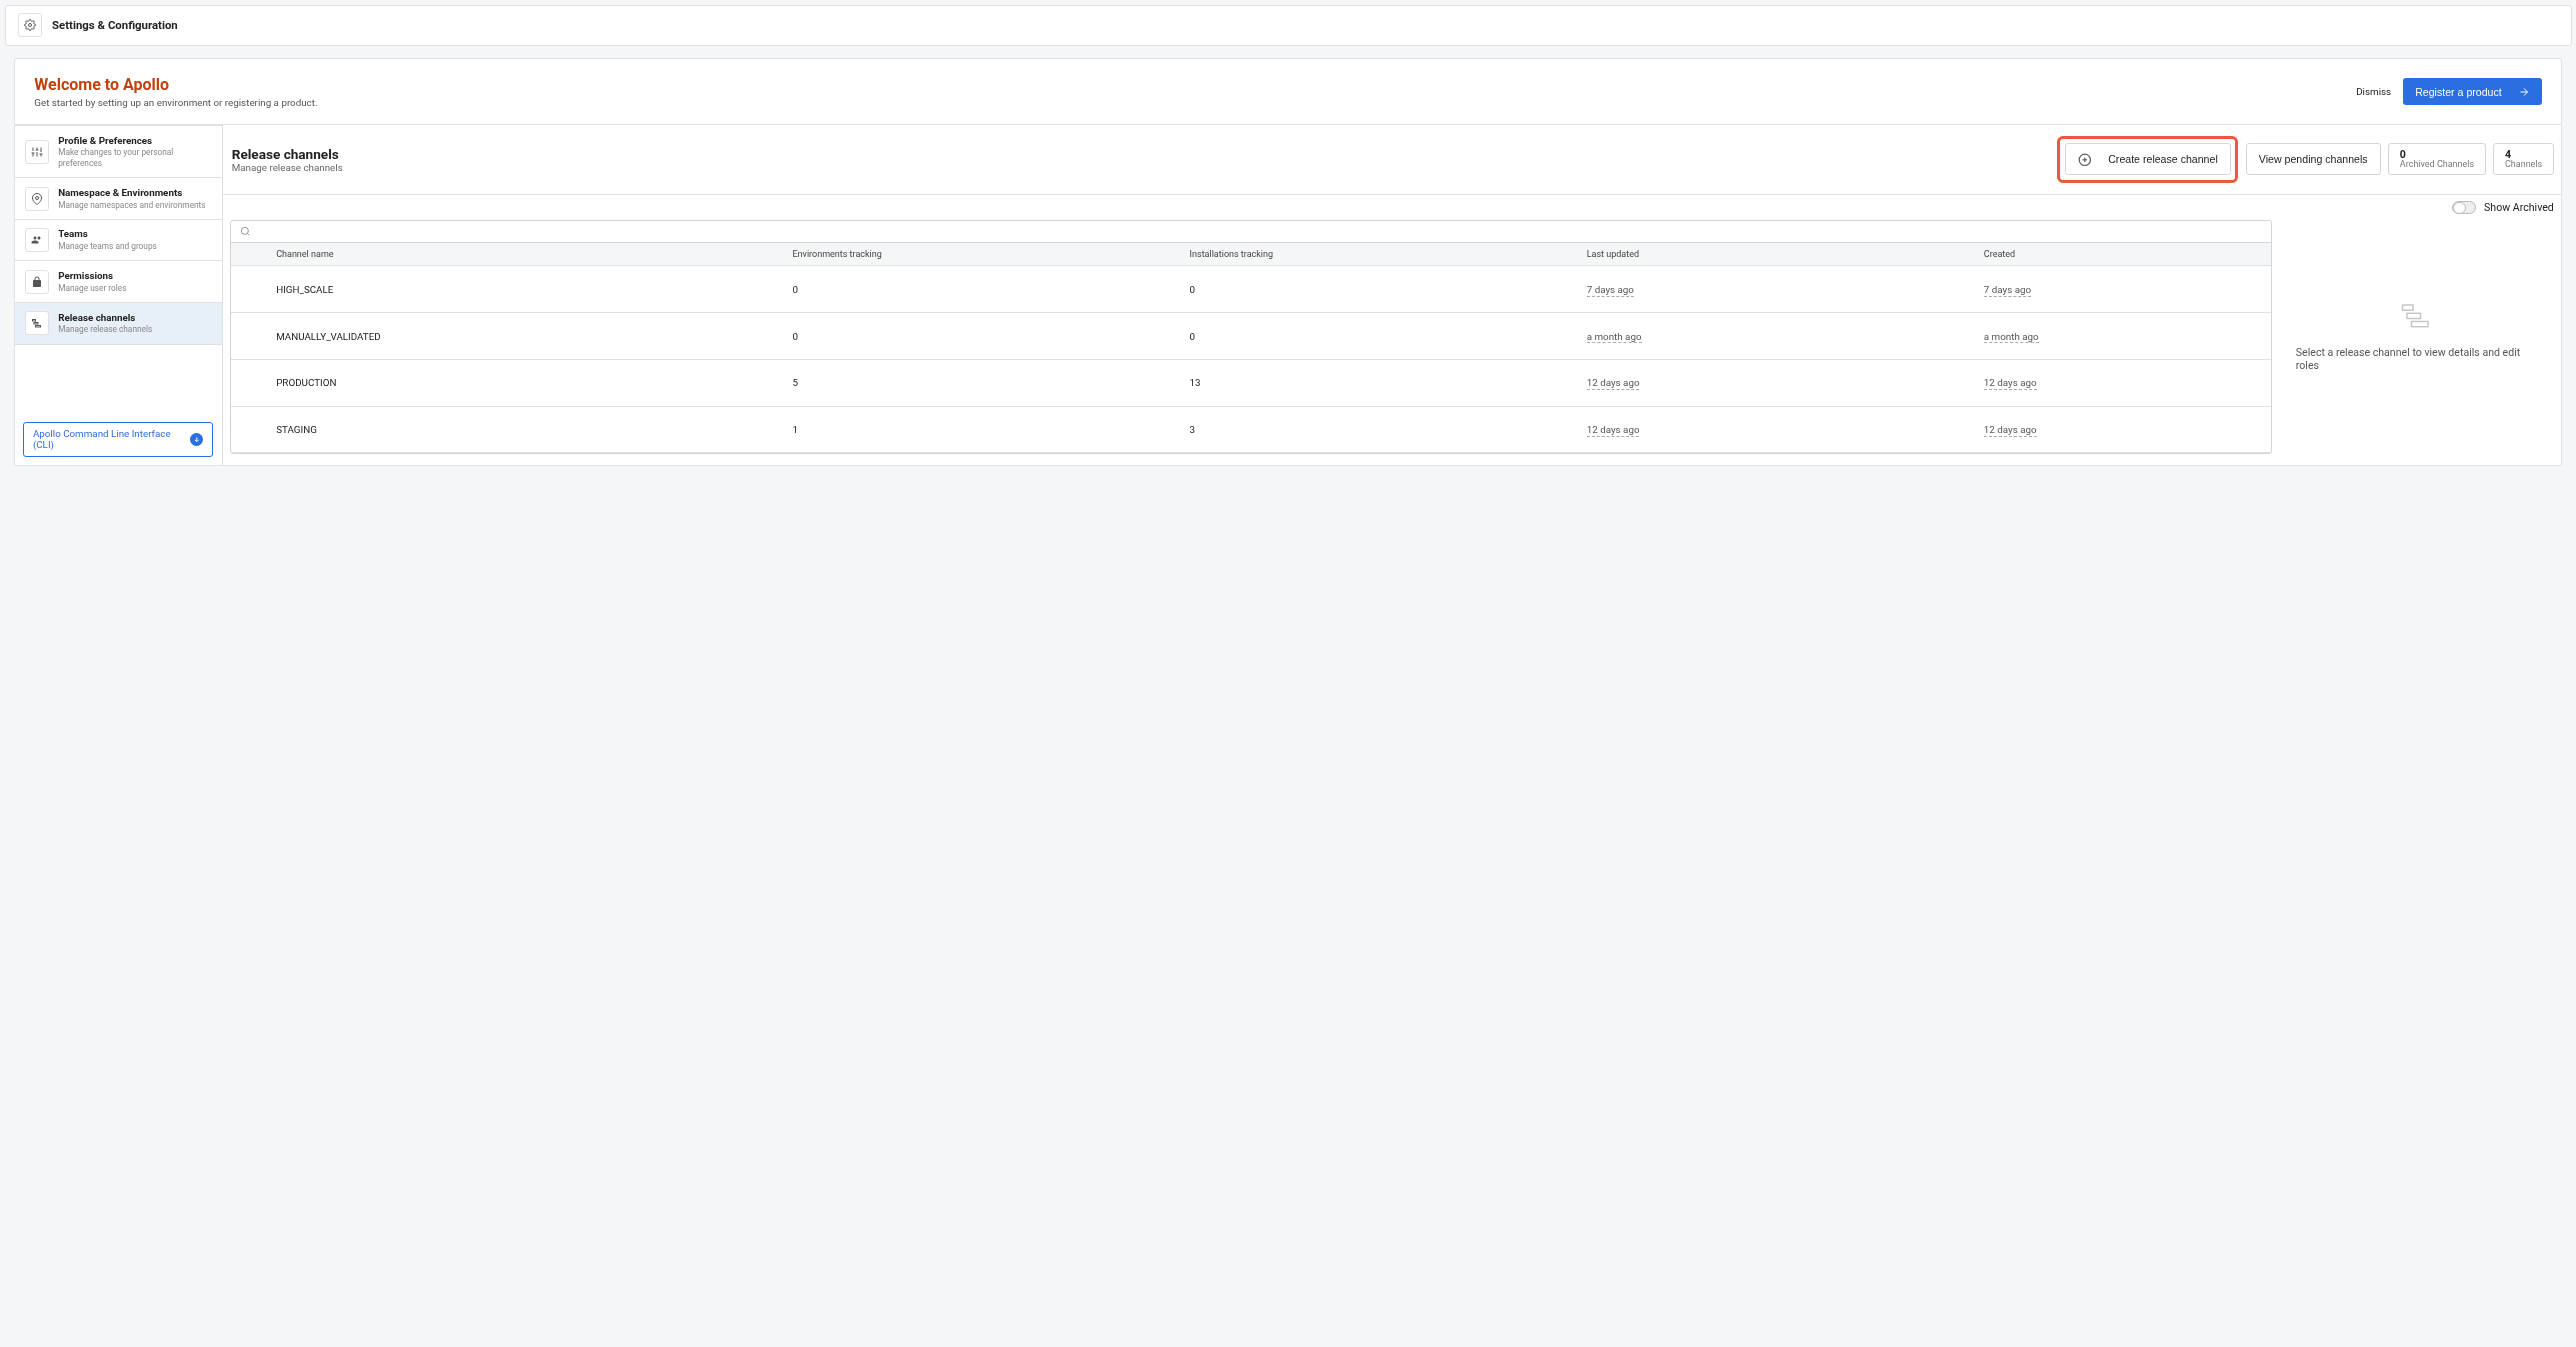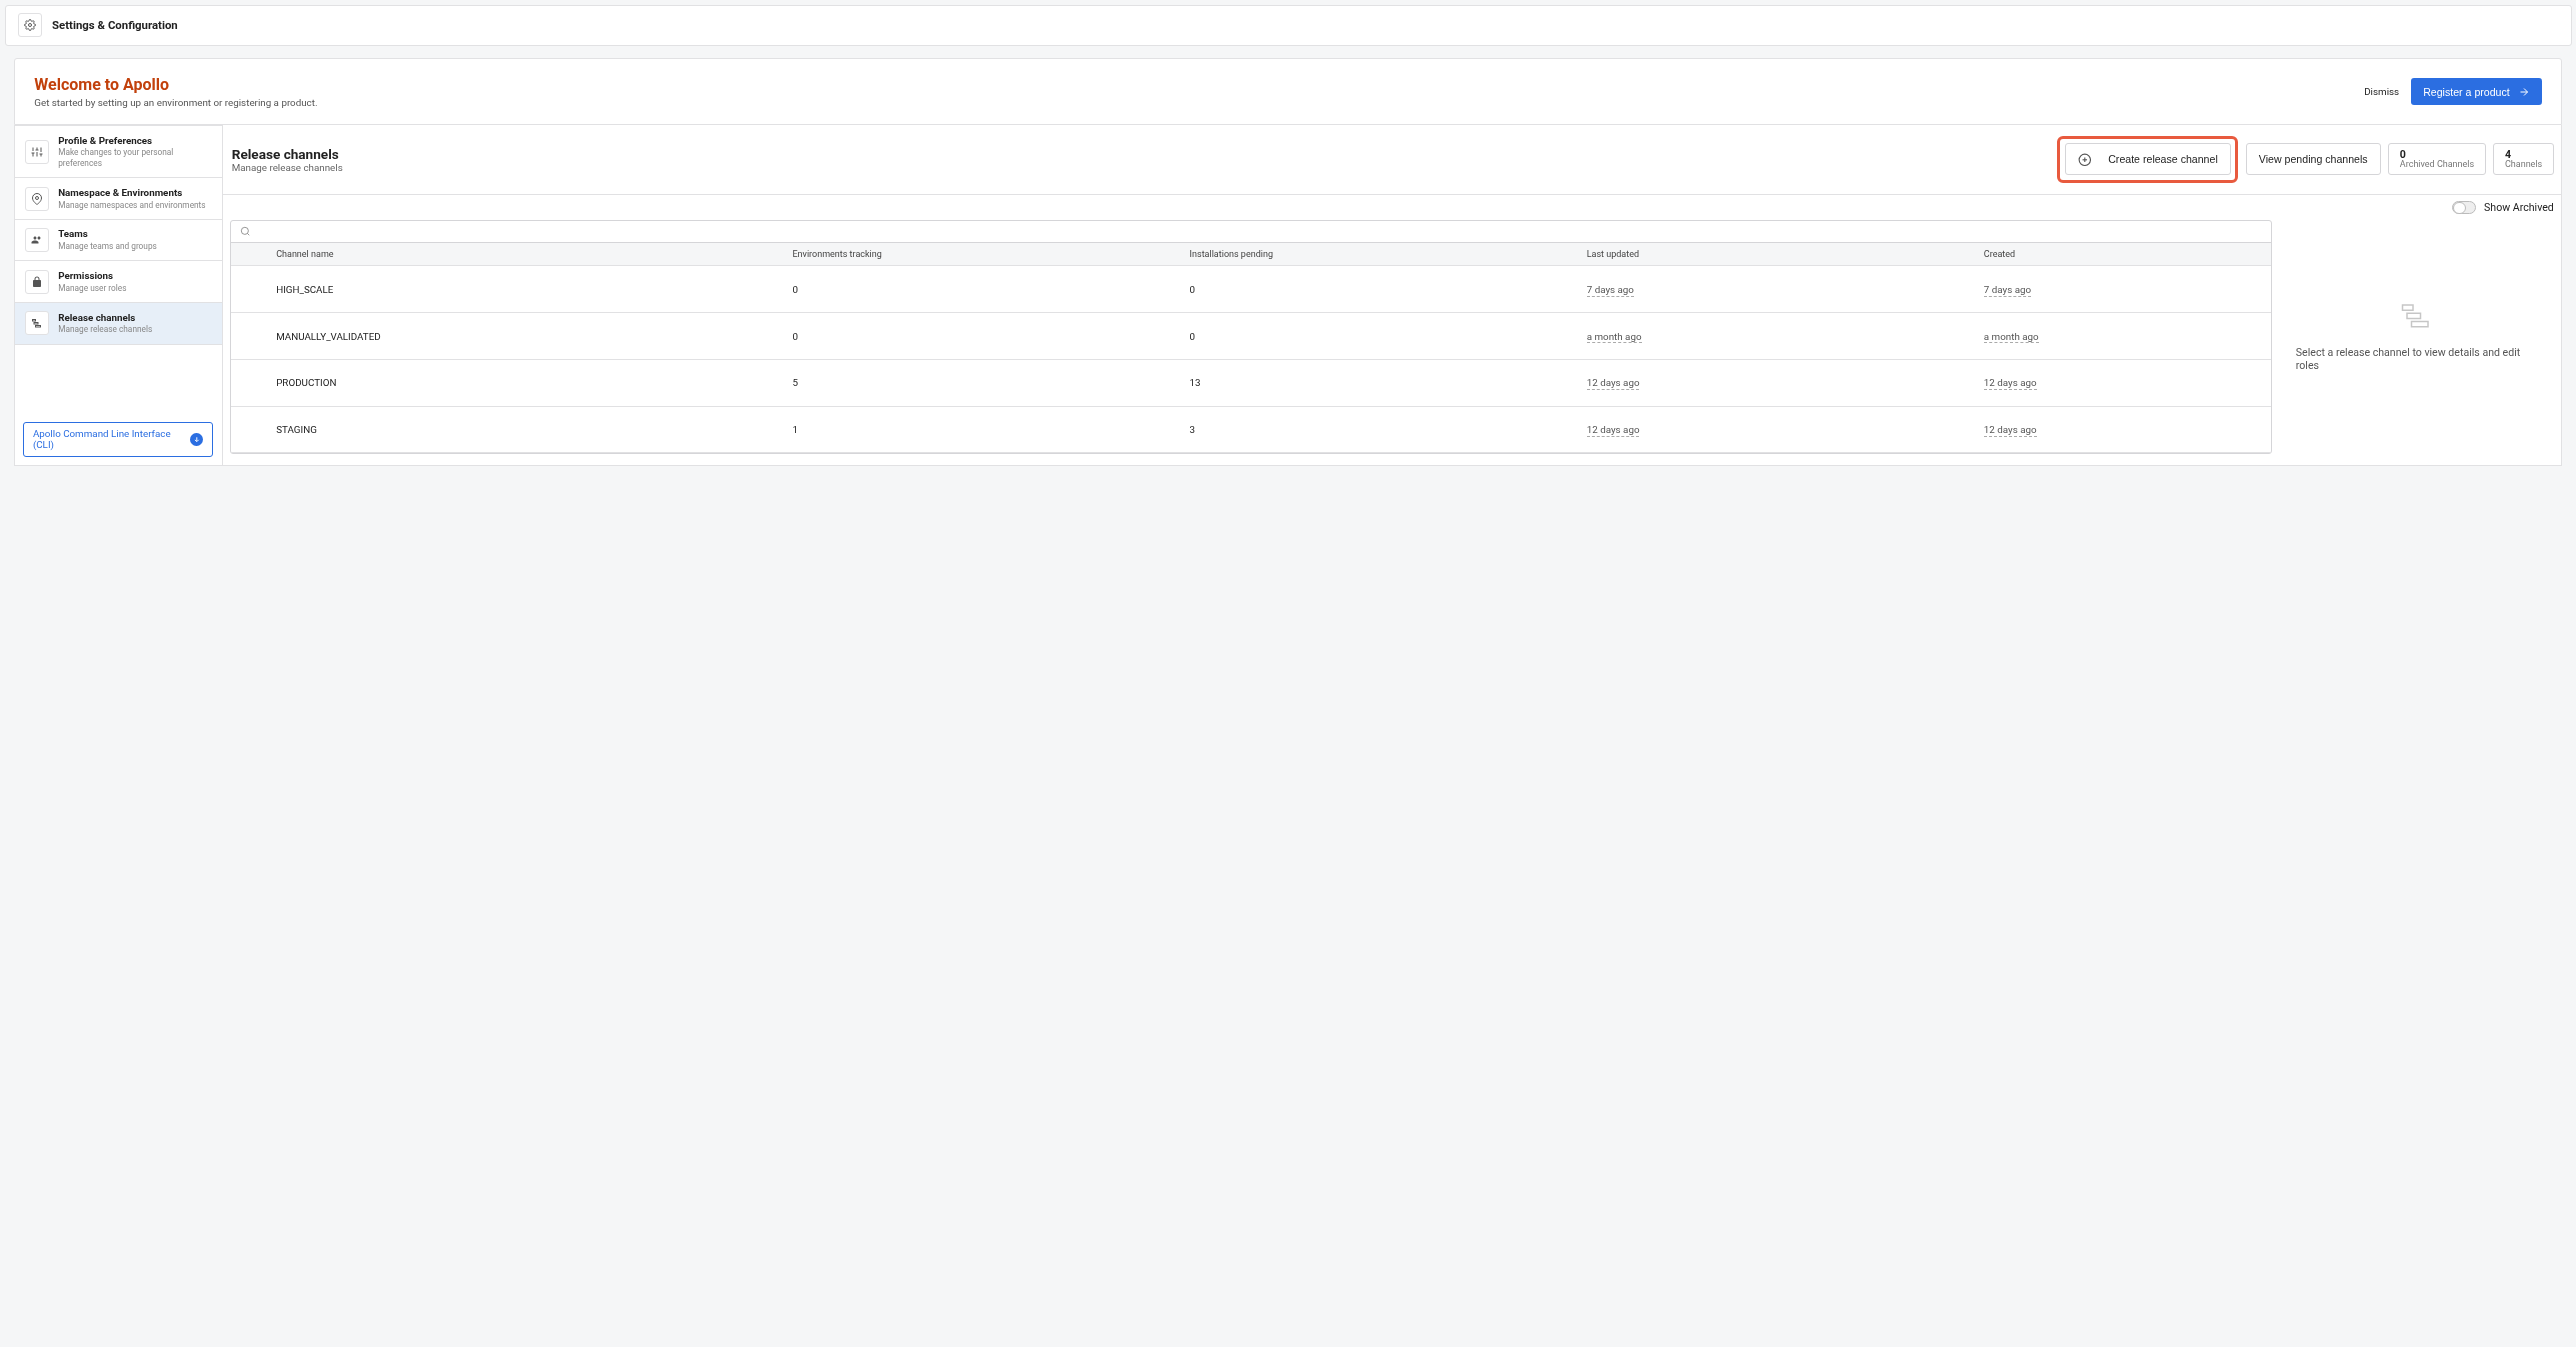--- a/index.html
+++ b/index.html
@@ -77,21 +77,21 @@
     .btn-primary {
       background: #2b6ee1;
       color: #fff;
       border: none;
       border-radius: 3px;
       padding: 7.6px 12px;
       font-size: 10.6px;
       font-weight: 500;
       display: flex;
       align-items: center;
-      gap: 8px;
+      gap: 16px;
       cursor: pointer;
     }
     .main-layout {
       display: flex;
       margin: 0 13.6px 13.6px 13.6px;
       gap: 0;
     }
     .sidebar {
       width: 209px;
       background: #fff;
@@ -495,21 +495,21 @@
             <div class="search-box">
               <svg width="10.6" height="10.6" viewBox="0 0 24 24" fill="none" stroke="#888" stroke-width="2">
                 <circle cx="11" cy="11" r="8"></circle>
                 <line x1="21" y1="21" x2="16.65" y2="16.65"></line>
               </svg>
             </div>
           </div>
           <div class="table-header">
             <div class="col-name">Channel name</div>
             <div class="col-env">Environments tracking</div>
-            <div class="col-inst">Installations pending</div>
+            <div class="col-inst">Installations tracking</div>
             <div class="col-updated">Last updated</div>
             <div class="col-created">Created</div>
           </div>
 
           <div class="table-row">
             <div class="col-name">HIGH_SCALE</div>
             <div class="col-env">0</div>
             <div class="col-inst">0</div>
             <div class="col-updated"><span class="rel-date">7 days ago</span></div>
             <div class="col-created"><span class="rel-date">7 days ago</span></div>

